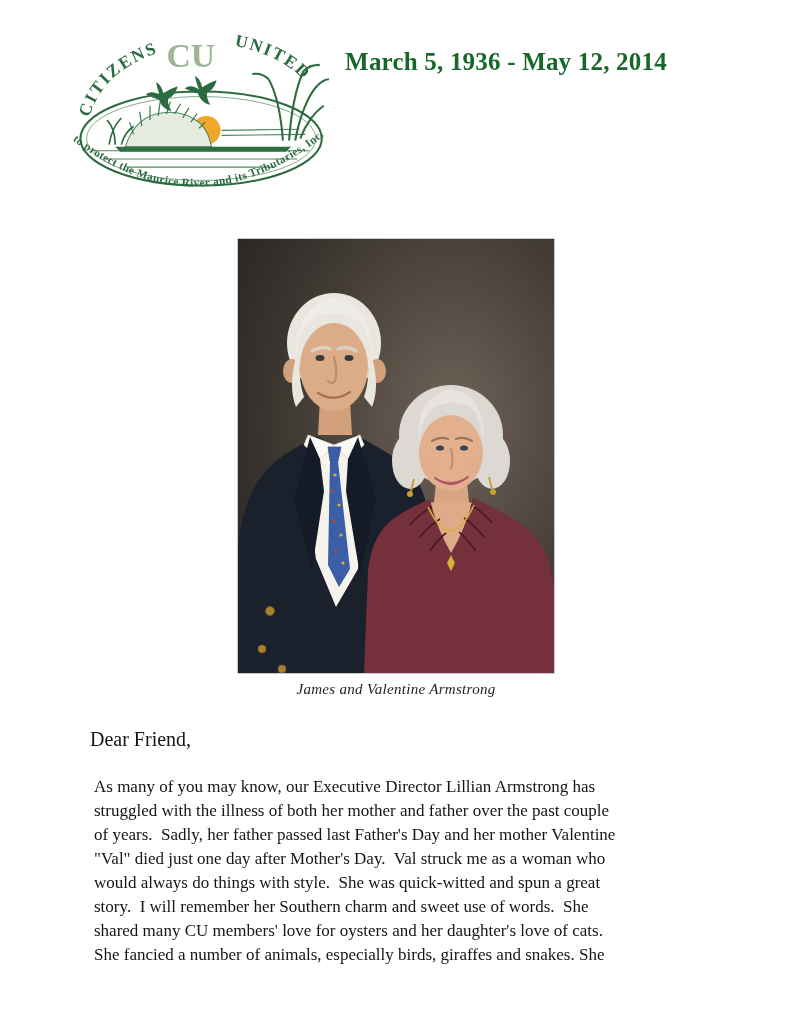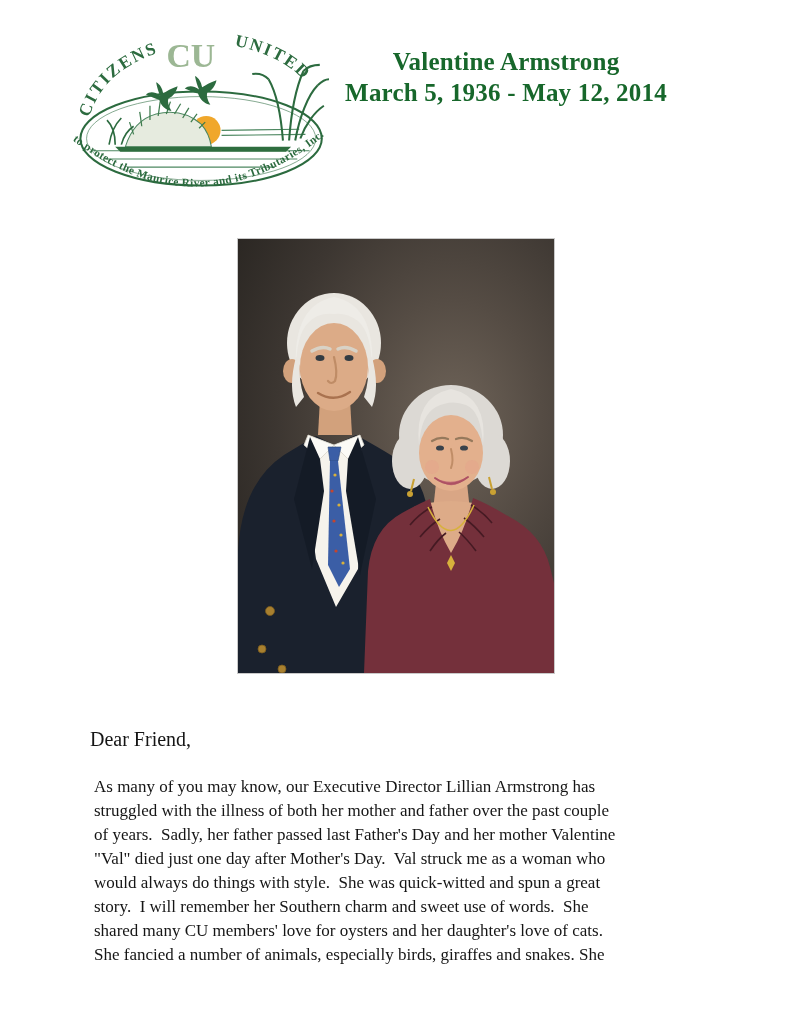--- a/index.html
+++ b/index.html
@@ -108,21 +108,20 @@
         <text class="logo-arc-text" font-size="17">
           <textPath href="#arcUnited" startOffset="6%">UNITED</textPath>
         </text>
         <text class="logo-tagline" font-size="11">
           <textPath href="#arcTagline" startOffset="1%">to protect the Maurice River and its Tributaries, Inc.</textPath>
         </text>
       </svg>
     </div>
 
     <div class="title-block">
-      <div>Valentine Armstrong</div>
       <div>March 5, 1936 - May 12, 2014</div>
     </div>
   </div>
 
   <figure class="portrait-figure">
     <div class="photo-frame">
       <svg viewBox="0 0 316 434">
         <defs>
           <radialGradient id="pbg" cx="68%" cy="42%" r="80%">
             <stop offset="0%" stop-color="#6f6459"></stop>
@@ -221,20 +220,21 @@
           </g>
           <ellipse cx="202" cy="209" rx="4" ry="2.6" fill="#39424c"></ellipse>
           <ellipse cx="226" cy="209" rx="4" ry="2.6" fill="#39424c"></ellipse>
           <circle cx="194" cy="228" r="7" fill="#e79a8a" opacity="0.3"></circle>
           <circle cx="234" cy="228" r="7" fill="#e79a8a" opacity="0.3"></circle>
           <path d="M 198,239 Q 213,247 229,238 Q 214,254 198,239 Z" fill="#c06a75"></path>
           <path d="M 197,239 Q 213,251 230,238" stroke="#ad5163" stroke-width="2" fill="none" stroke-linecap="round"></path>
         </g>
       </svg>
     </div>
+    <figcaption class="photo-caption">James and Valentine Armstrong</figcaption>
   </figure>
 
   <div class="letter">
     <p class="salutation">Dear Friend,</p>
     <p class="body-text">As many of you may know, our Executive Director Lillian Armstrong has
 struggled with the illness of both her mother and father over the past couple
 of years.  Sadly, her father passed last Father's Day and her mother Valentine
 "Val" died just one day after Mother's Day.  Val struck me as a woman who
 would always do things with style.  She was quick-witted and spun a great
 story.  I will remember her Southern charm and sweet use of words.  She

